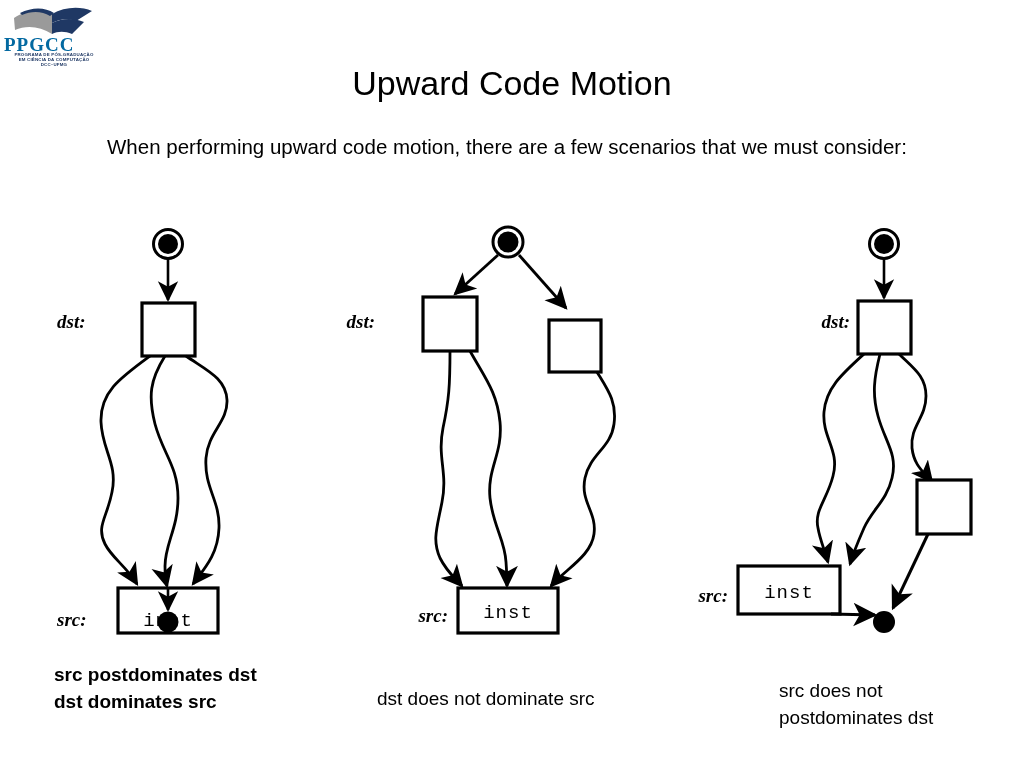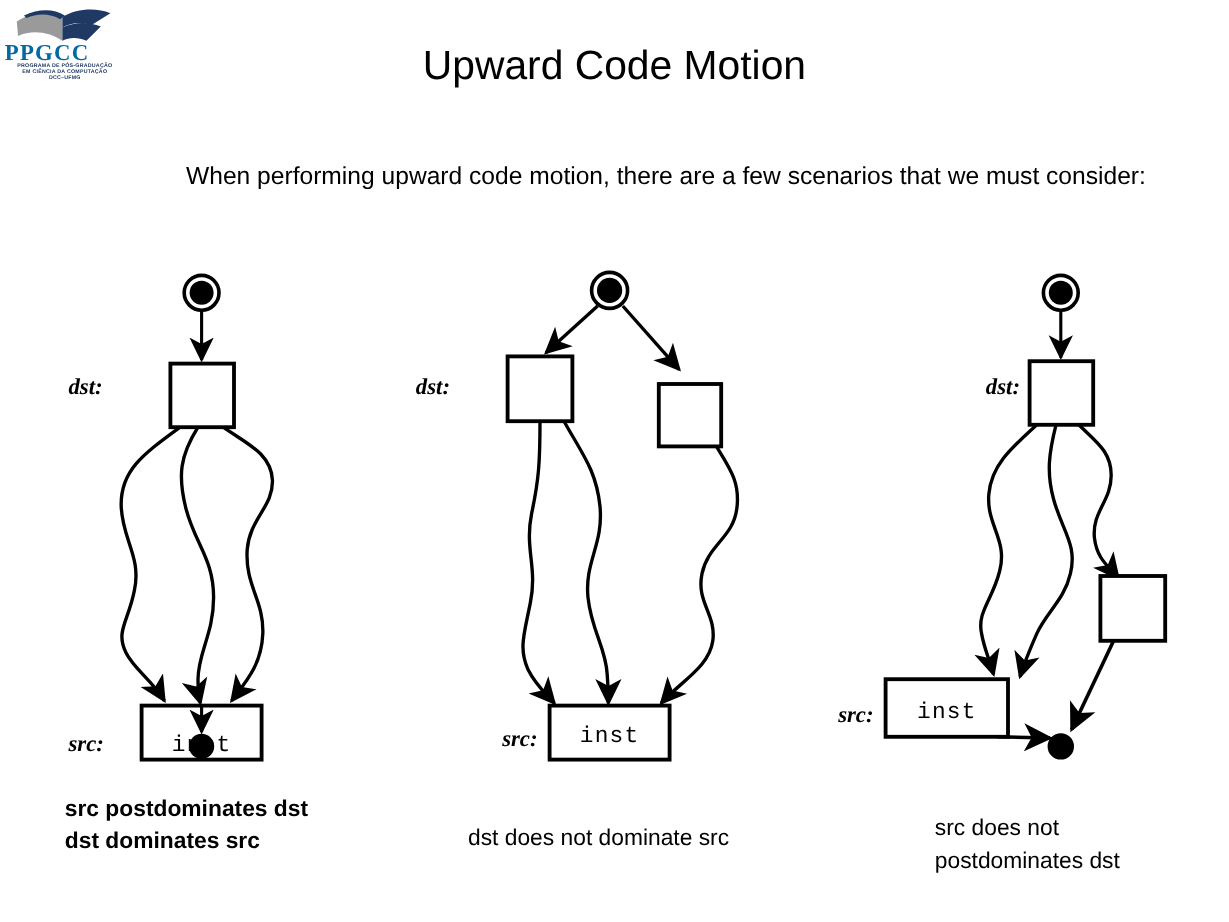--- a/index.html
+++ b/index.html
@@ -47,38 +47,37 @@
     color: #1F3864;
     white-space: nowrap;
   }
   #logo-sub1 { top: 48px; }
   #logo-sub2 { top: 53px; }
   #logo-sub3 { top: 58px; }
 
   
   #page-title {
     position: absolute;
-    left: 0; top: 36px;
+    left: 0; top: 64px;
     width: 1024px;
     text-align: center;
     font-size: 34px;
     font-weight: normal;
     color: #000000;
   }
 
   
   #intro-text {
     position: absolute;
     left: 107px;
     top: 131px;
     width: 800px;
     font-size: 20.5px;
     line-height: 31px;
     color: #000000;
-    margin-left: 48px;
   }
 
   
   #diagram-area {
     position: absolute;
     left: 0; top: 210px;
     width: 918px;
     height: 440px;
   }
   #diagram-svg { display: block; }
@@ -97,21 +96,21 @@
 
   
   .caption {
     position: absolute;
     font-size: 19px;
     line-height: 27px;
     color: #000000;
     white-space: pre-line;
   }
   #caption-left   { left: 54px;  top: 661px; width: 300px; font-weight: bold; }
-  #caption-middle { left: 377px; top: 685px; width: 300px; margin-left: 13px; }
+  #caption-middle { left: 377px; top: 685px; width: 300px; }
   #caption-right  { left: 779px; top: 661px; width: 240px; margin-top: 16px; }
 </style>
 </head>
 <body>
 
 <div id="logo-block">
   <svg id="logo-mark" width="84" height="32" viewBox="0 0 84 32">
     <path d="M2 14 C14 6 28 4 40 10 L40 30 C28 22 14 21 3 26 Z" fill="#9A9A9A"></path>
     <path d="M40 10 C52 3 68 2 80 7 L64 17 C56 14 47 15 40 19 Z" fill="#1F3864"></path>
     <path d="M40 19 C50 14 62 14 72 18 L60 30 C53 27 46 27 40 30 Z" fill="#1F3864"></path>

